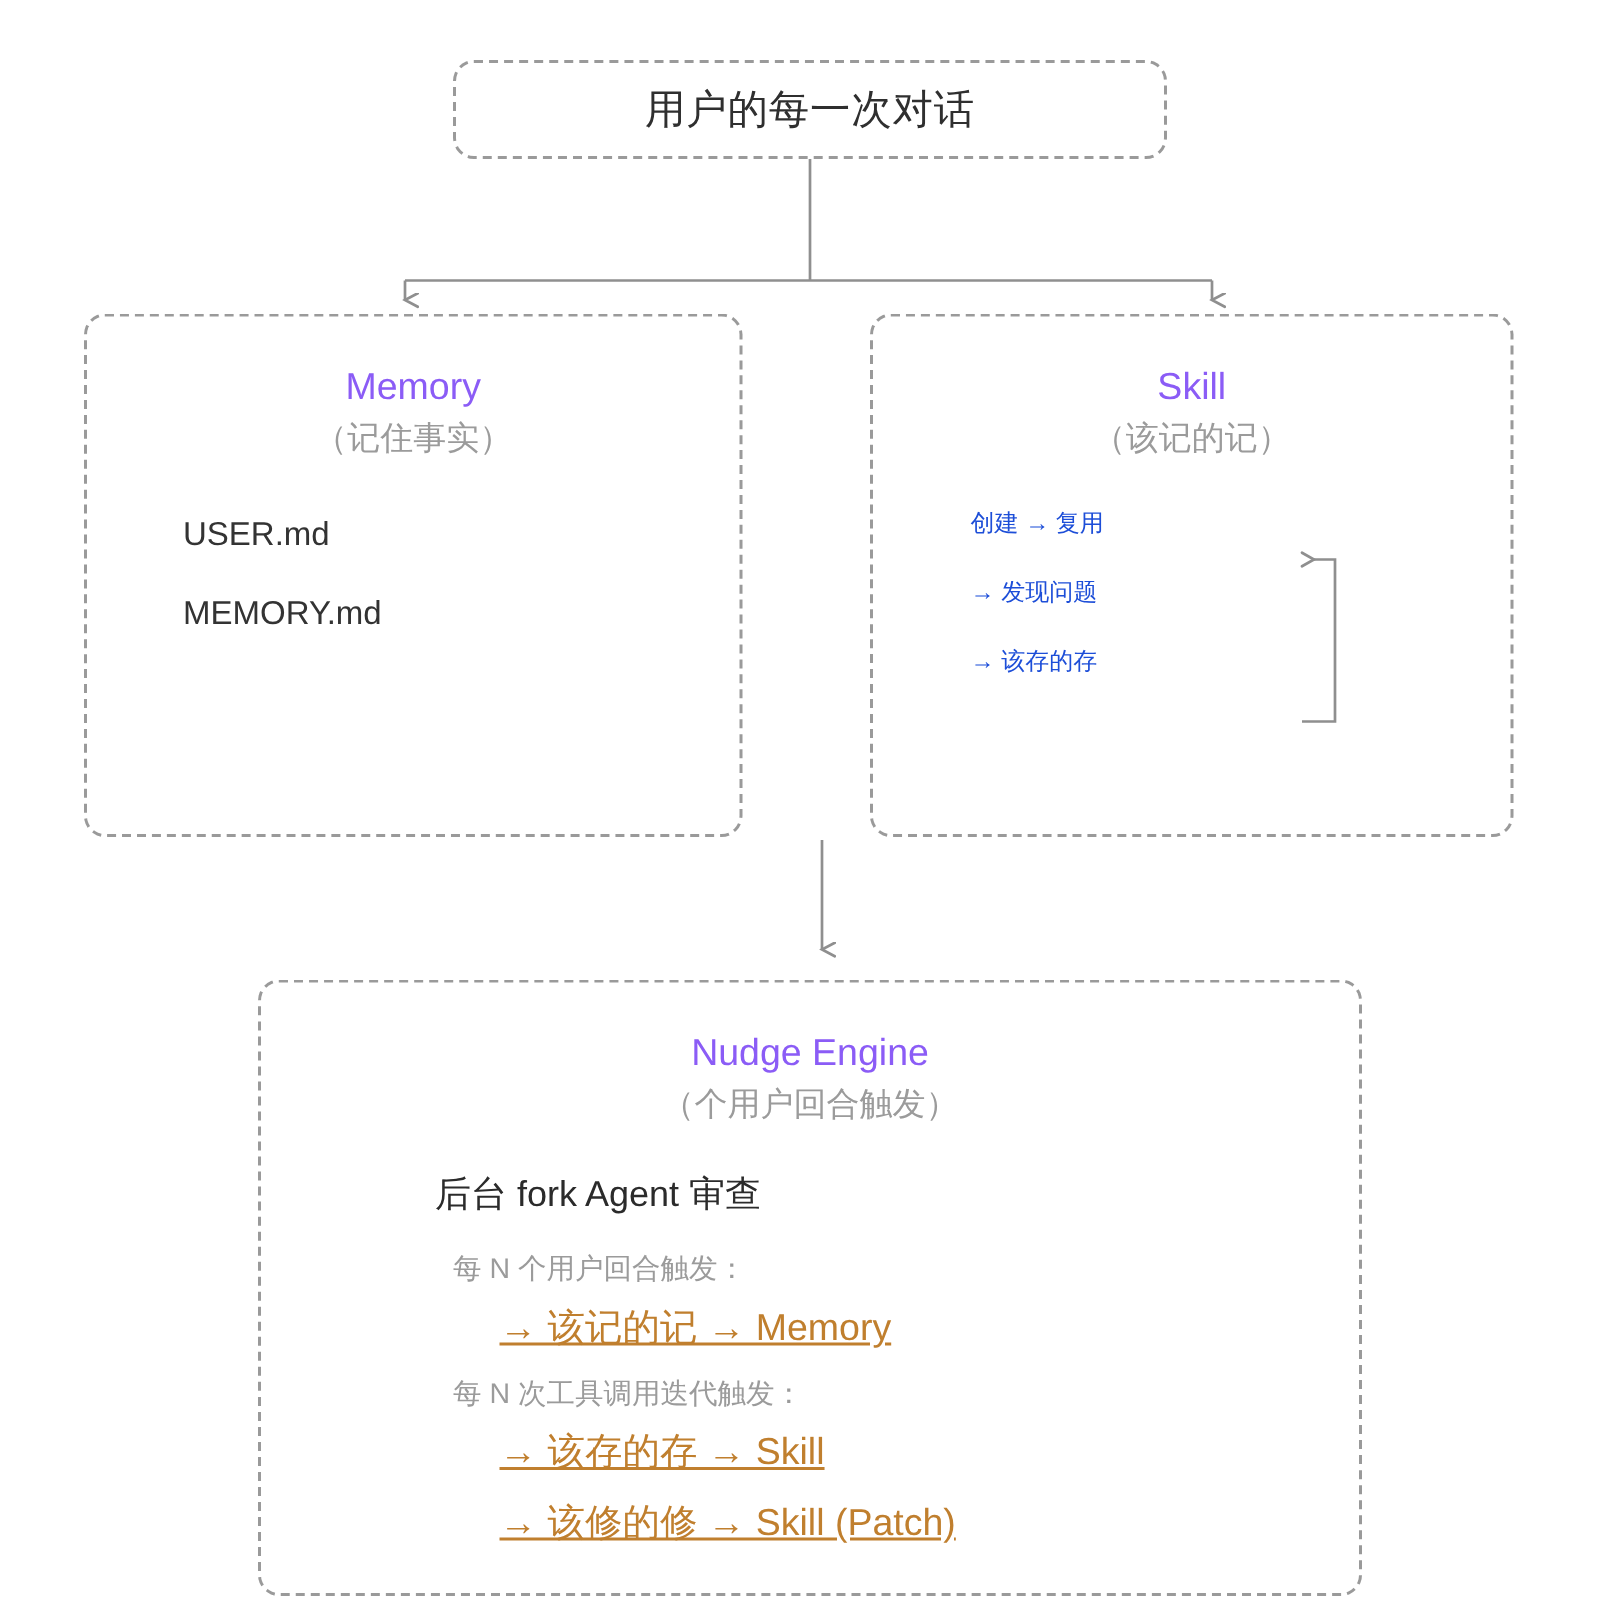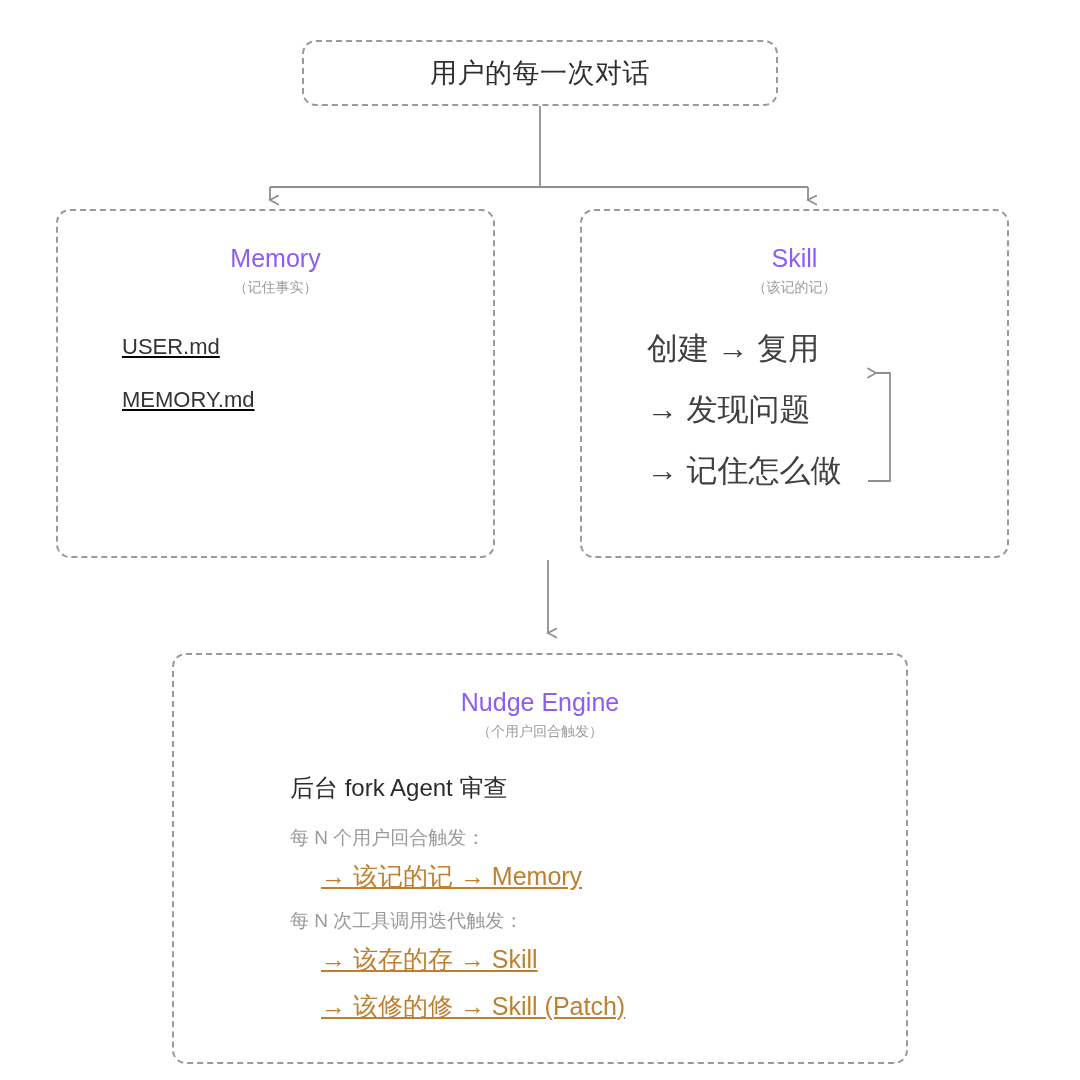--- a/index.html
+++ b/index.html
@@ -76,45 +76,44 @@
   .node-head {
     text-align: center;
     margin-top: 33px;
   }
   .node-title {
     font-size: 25px;
     color: #8b5cf6;
     line-height: 1.15;
   }
   .node-sub {
-    font-size: 14px;
+    font-size: 22px;
     color: #9b9b9b;
     margin-top: 6px;
     line-height: 1.2;
   }
 
   .mem-list {
     margin-top: 40px;
     padding-left: 64px;
-    text-decoration: underline;
   }
   .mem-item {
     font-size: 22px;
     color: #333333;
     line-height: 1.0;
     margin-bottom: 31px;
   }
 
   .skill-list {
     margin-top: 37px;
     padding-left: 65px;
   }
   .skill-item {
-    font-size: 31px;
-    color: #404040;
+    font-size: 16px;
+    color: #1d4ed8;
     line-height: 1.0;
     margin-bottom: 30px;
     white-space: nowrap;
   }
   .skill-item.indent {
     padding-left: 0px;
   }
 
   .nudge-body {
     margin-top: 36px;
@@ -137,20 +136,21 @@
     font-size: 25px;
     color: #c07f2e;
     line-height: 1.0;
     margin-bottom: 22px;
     padding-left: 31px;
     white-space: nowrap;
     text-decoration: underline;
   }
   .nudge-group {
     margin-bottom: 14px;
+    margin-left: 12px;
   }
   .nudge-group:last-child {
     margin-bottom: 0;
   }
 </style>
 </head>
 <body>
 
 <div id="canvas">
 
@@ -202,21 +202,21 @@
   </div>
 
   <div class="node" id="node-skill">
     <div class="node-head">
       <div class="node-title">Skill</div>
       <div class="node-sub">（该记的记）</div>
     </div>
     <div class="skill-list">
       <div class="skill-item">创建 → 复用</div>
       <div class="skill-item indent">→ 发现问题</div>
-      <div class="skill-item indent">→ 记住怎么做</div>
+      <div class="skill-item indent">→ 该存的存</div>
     </div>
   </div>
 
   <div class="node" id="node-nudge">
     <div class="node-head">
       <div class="node-title">Nudge Engine</div>
       <div class="node-sub">（个用户回合触发）</div>
     </div>
     <div class="nudge-body">
       <div class="nudge-heading">后台 fork Agent 审查</div>

